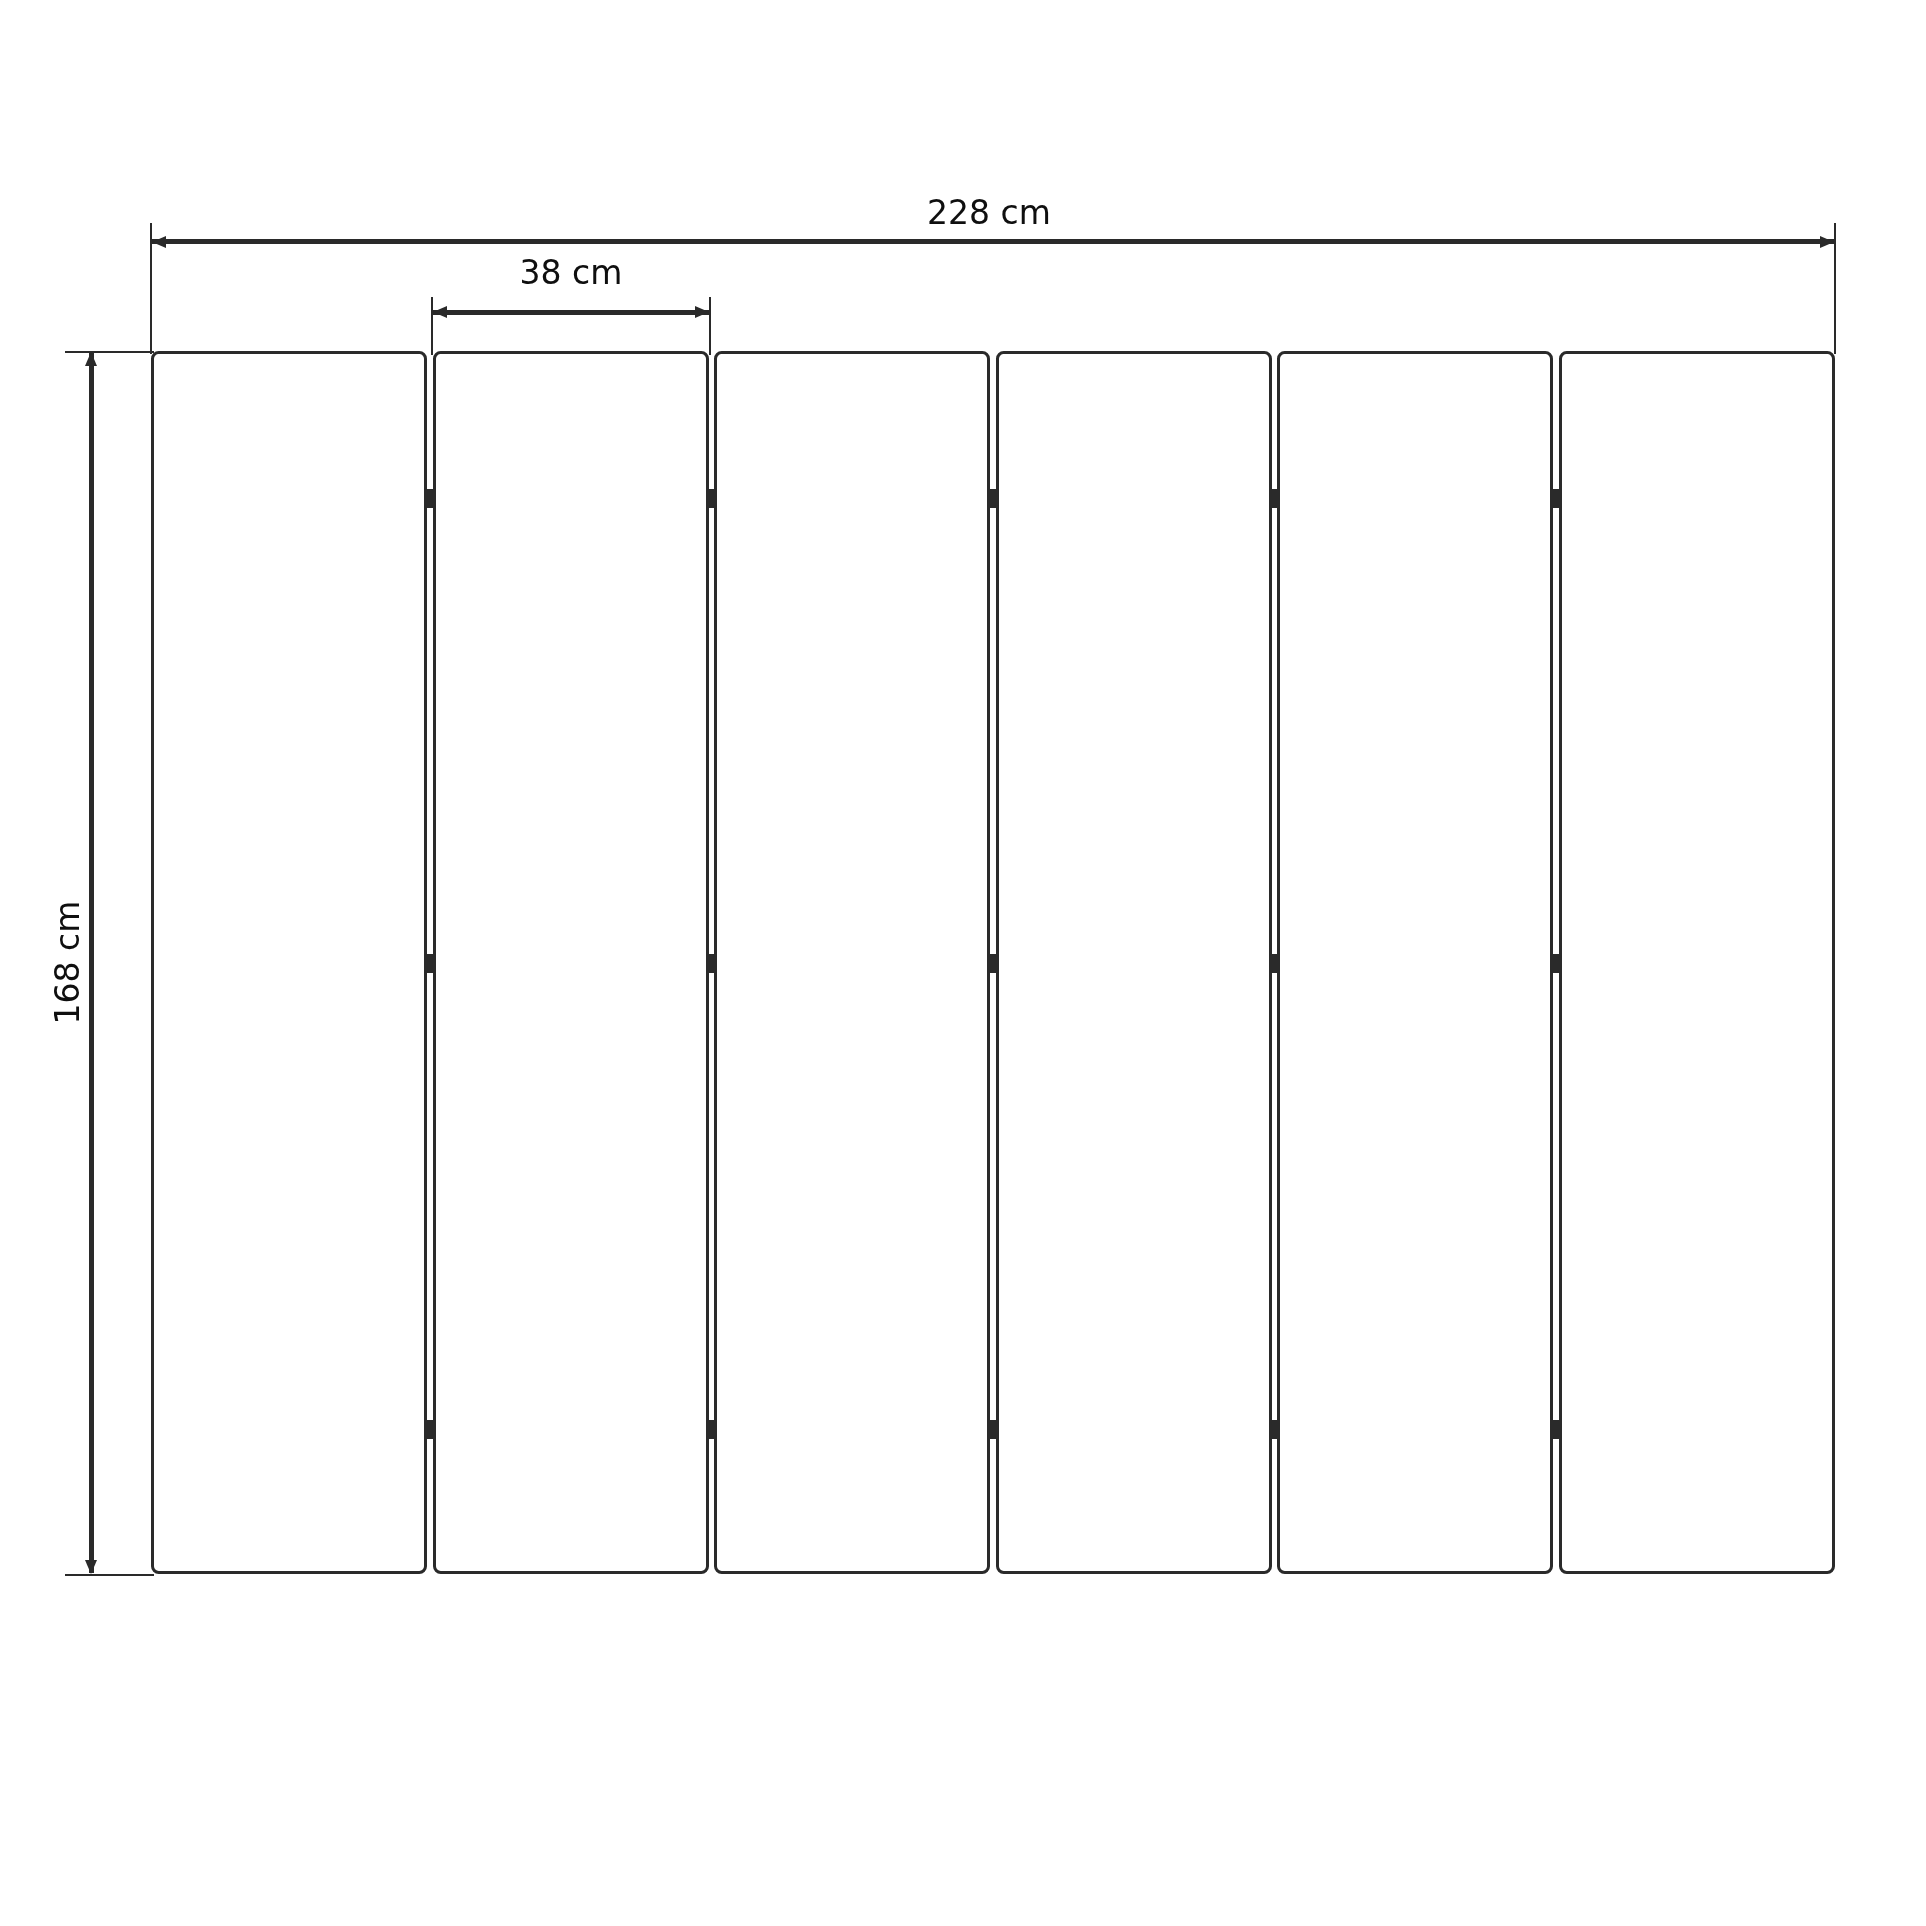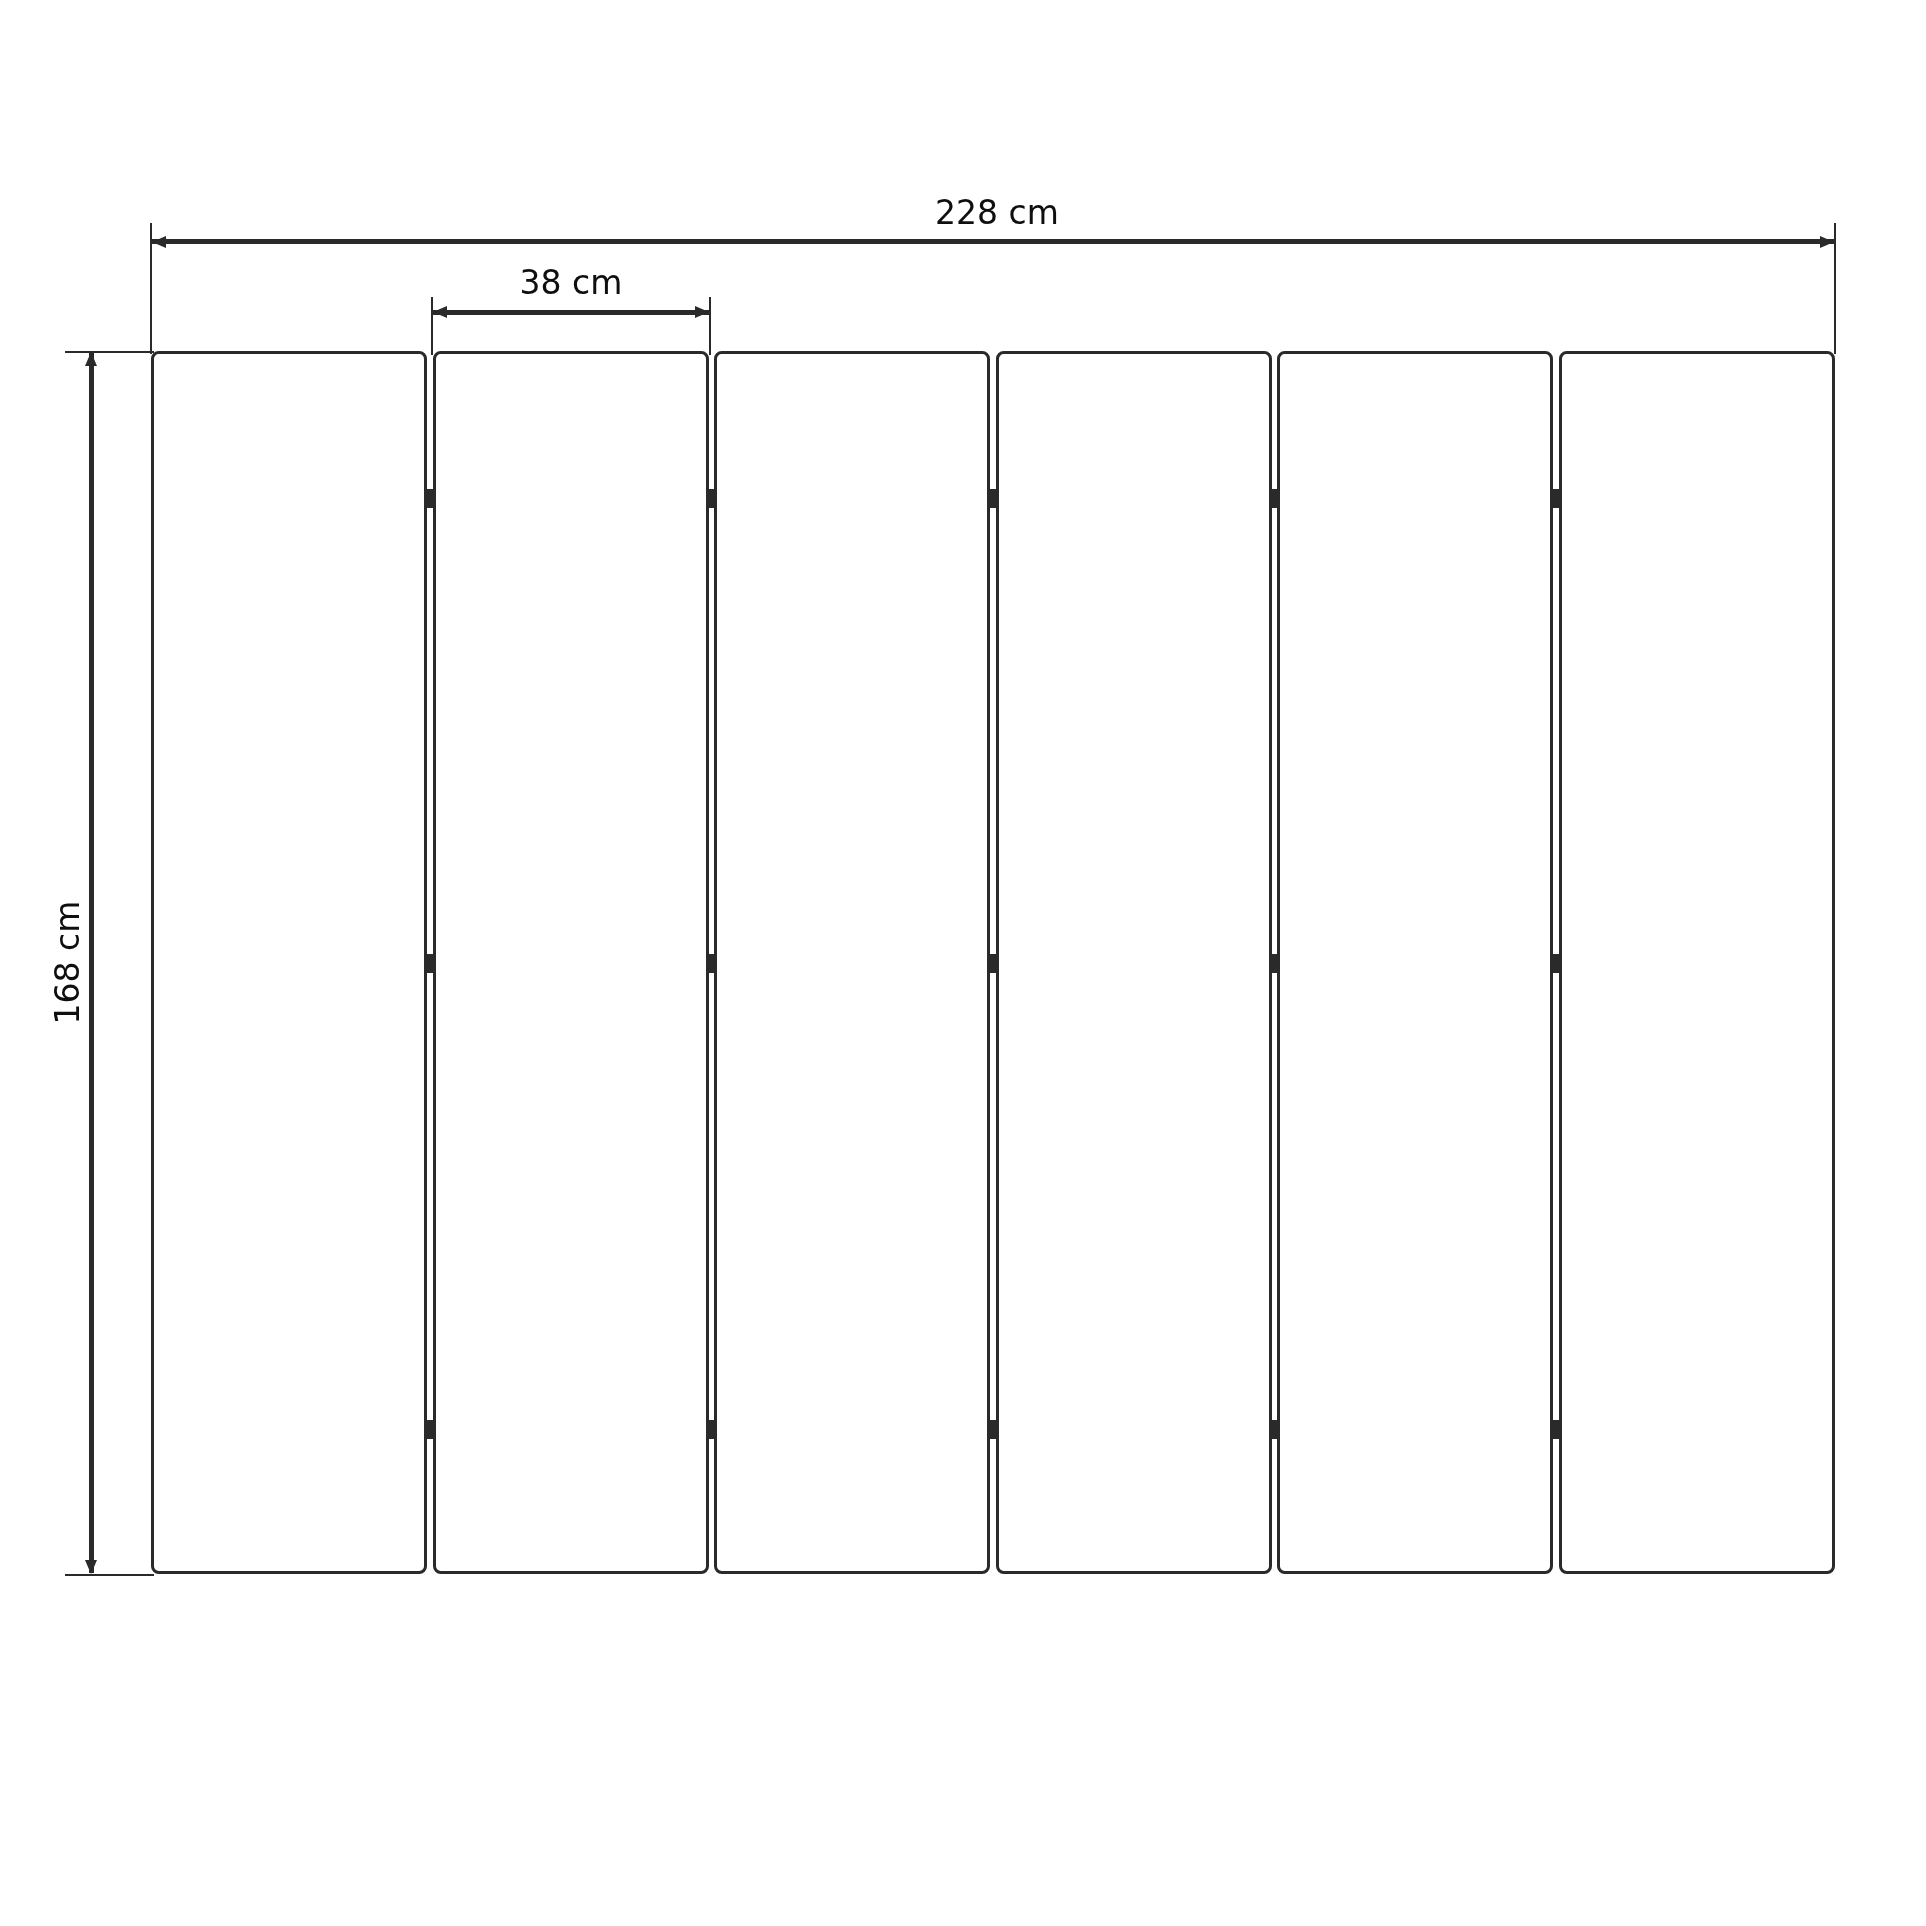--- a/index.html
+++ b/index.html
@@ -97,23 +97,23 @@
   }
   .dim-label {
     position: absolute;
     font-size: 33px;
     line-height: 33px;
     color: #0f0f0f;
     text-align: center;
     white-space: nowrap;
   }
   
-  .lbl-total { left: 156px; width: 1682px; top: 196px; }
+  .lbl-total { left: 148px; width: 1682px; top: 196px; }
   
-  .lbl-panel { left: 433px; width: 276px; top: 266px; }
+  .lbl-panel { left: 433px; width: 276px; top: 256px; }
   
   .lbl-height {
     left: -10.3px;
     top: 946px;
     width: 154px;
     height: 33px;
     transform: rotate(-90deg);
   }
 </style>
 </head>

